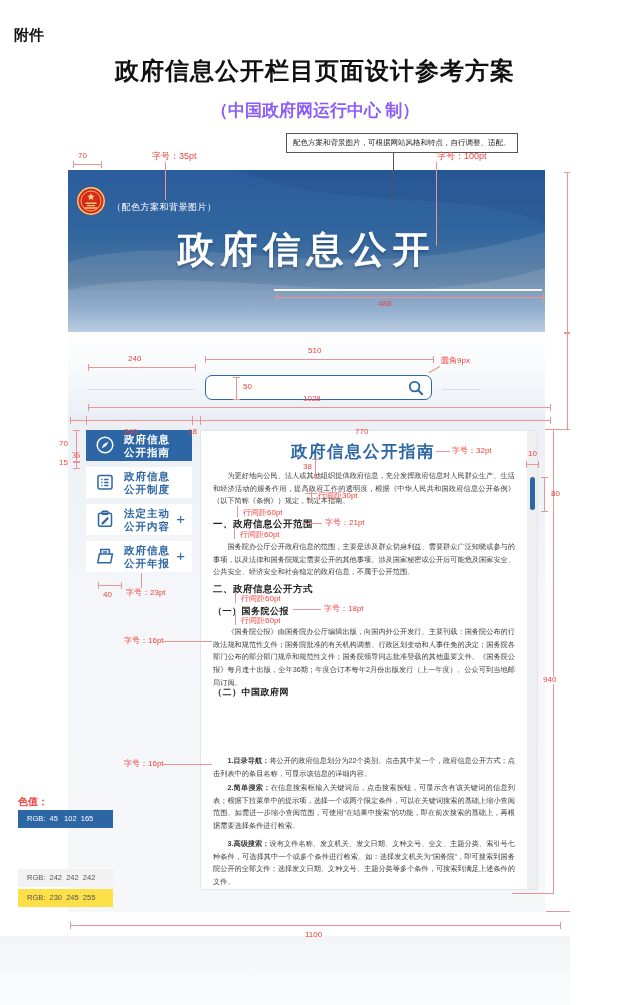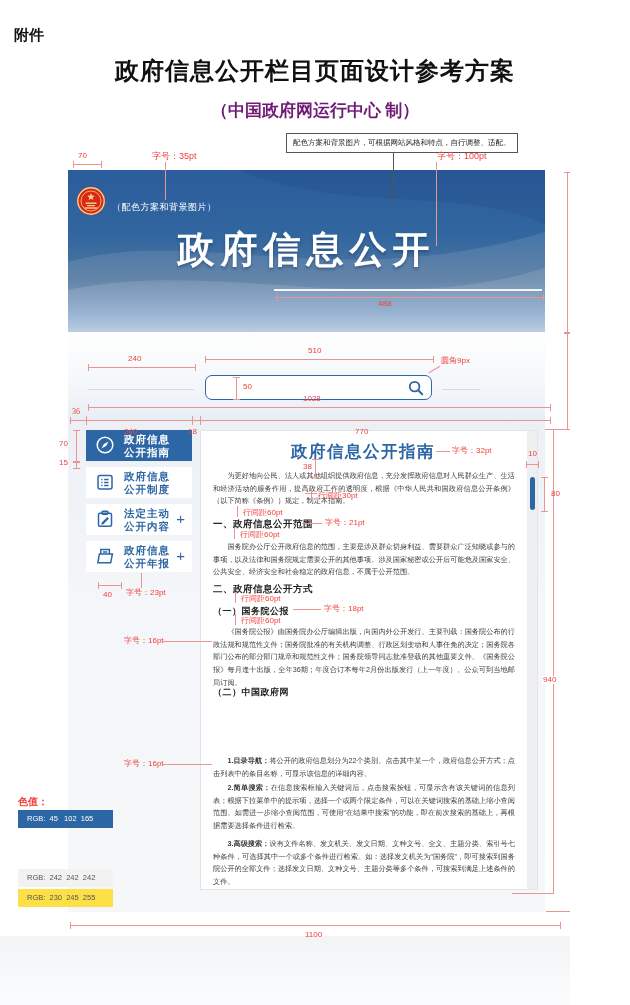--- a/index.html
+++ b/index.html
@@ -12,21 +12,21 @@
   
   .rl{position:absolute;background:#e89593;z-index:25;}
   .mh{position:absolute;height:7px;border-left:1px solid #e89593;border-right:1px solid #e89593;
       background:linear-gradient(#e89593,#e89593) no-repeat center/100% 1px;z-index:25;}
   .mv{position:absolute;width:7px;border-top:1px solid #e89593;border-bottom:1px solid #e89593;
       background:linear-gradient(#e89593,#e89593) no-repeat center/1px 100%;z-index:25;}
   .doc-title{position:absolute;left:0;top:55px;width:630px;text-align:center;
              font-size:24px;font-weight:bold;color:#111;letter-spacing:1px;
              font-family:"Liberation Serif","DejaVu Serif",serif;}
   .doc-sub{position:absolute;left:0;top:99px;width:630px;text-align:center;
-           font-size:17px;font-weight:bold;color:#701a75;
+           font-size:17px;font-weight:bold;color:#8b5cf6;
            font-family:"Liberation Serif","DejaVu Serif",serif;}
   .attach{position:absolute;left:14px;top:26px;font-size:15px;font-weight:bold;color:#111;
           font-family:"Liberation Serif","DejaVu Serif",serif;}
   .note{position:absolute;left:286px;top:133px;width:auto;border:1px solid #555;background:#fff;
         font-size:7.5px;color:#222;padding:4px 6px;white-space:nowrap;z-index:20;}
   .banner{position:absolute;left:68px;top:170px;width:477px;height:162px;
           background:linear-gradient(180deg,#2b5c9c 0%,#31669f 40%,#53779f 68%,#7d9fc6 88%,#a9c0da 100%);overflow:hidden;}
   .banner-title{position:absolute;left:0;top:55px;width:477px;text-align:center;color:#fff;
                 font-size:37px;font-weight:bold;letter-spacing:6px;
                 text-shadow:0 2px 3px rgba(0,30,70,.35);}
@@ -128,21 +128,21 @@
   <div class="ann s" style="left:441px;top:357px;">圆角9px</div>
   <div class="ptr" style="left:428px;top:369px;width:13px;transform:rotate(-30deg);"></div>
   <div class="mv" style="left:233px;top:377px;height:21px;"></div>
   <div class="ann s" style="left:243px;top:383px;">50</div>
   <div class="mh" style="left:88px;top:404px;width:461px;"></div>
   <div class="ann s" style="left:303px;top:395px;">1028</div>
   <div class="mh" style="left:70px;top:417px;width:479px;"></div>
   <div class="rl" style="left:86px;top:416px;width:1px;height:9px;"></div>
   <div class="rl" style="left:192px;top:416px;width:1px;height:9px;"></div>
   <div class="rl" style="left:200px;top:416px;width:1px;height:9px;"></div>
-  <div class="ann s" style="left:72px;top:408px;font-family:Liberation Serif, serif;">36</div>
+  <div class="ann s" style="left:72px;top:452px;font-family:Liberation Serif, serif;">36</div>
   <div class="ann s" style="left:124px;top:428px;">240</div>
   <div class="ann s" style="left:188px;top:428px;">18</div>
   <div class="ann s" style="left:355px;top:428px;">770</div>
 
   <div class="sb-item active" style="top:430px;">
     <svg class="sb-icon" viewBox="0 0 20 20" fill="none" stroke="currentColor" stroke-width="1.5">
       <circle cx="10" cy="10" r="7.8"></circle>
       <path d="M13.6 6.4 L8.9 8.9 L6.4 13.6 L11.1 11.1 Z" fill="currentColor" stroke="none"></path>
     </svg>
     <div class="sb-label">

